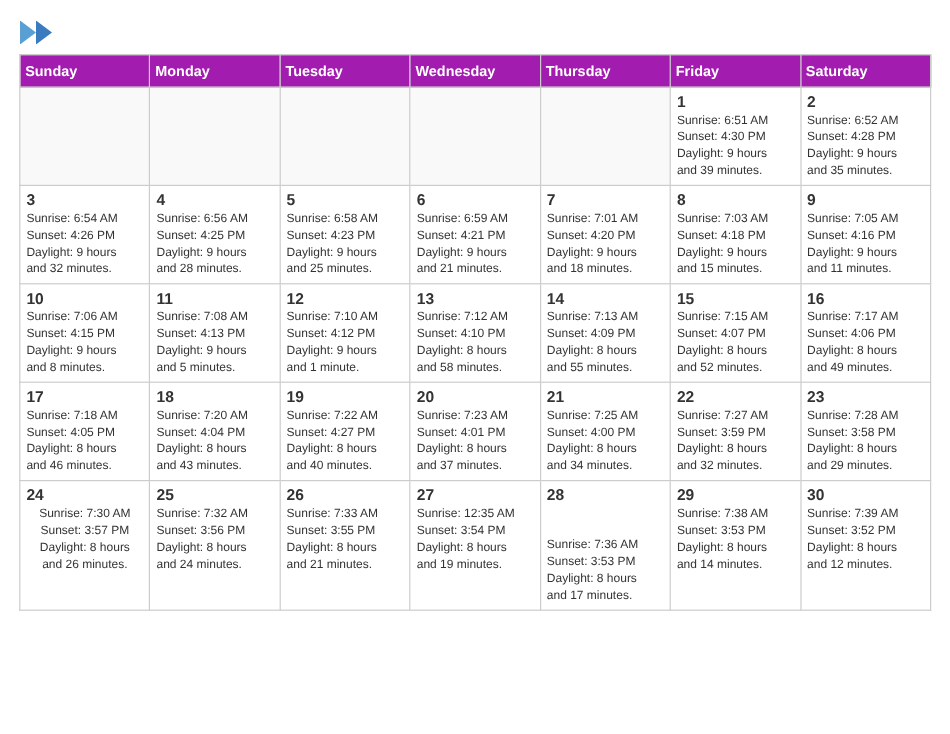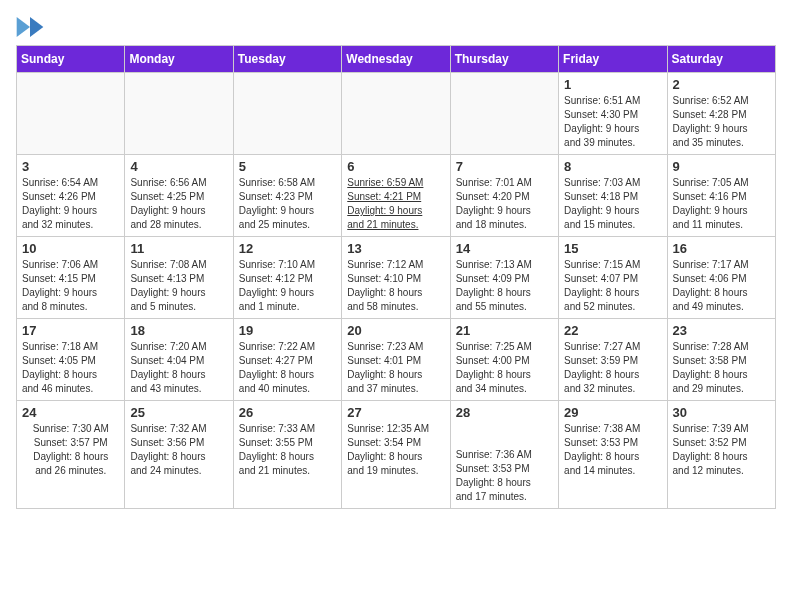--- a/index.html
+++ b/index.html
@@ -42,21 +42,21 @@
     .location-title {
       font-size: 16px;
       color: #555;
     }
     .calendar-table {
       width: 100%;
       border-collapse: collapse;
       margin-top: 8px;
     }
     .calendar-table th {
-      background-color: #6d28d9;
+      background-color: #a21caf;
       color: #fff;
       font-size: 12px;
       font-weight: bold;
       padding: 6px 4px;
       text-align: left;
       border: 1px solid #ccc;
     }
     .calendar-table td {
       border: 1px solid #ccc;
       vertical-align: top;
@@ -154,21 +154,21 @@
         </td>
         <td>
           <div class="day-number">5</div>
           <div class="day-info" style="white-space: pre-line;">Sunrise: 6:58 AM
 Sunset: 4:23 PM
 Daylight: 9 hours
 and 25 minutes.</div>
         </td>
         <td>
           <div class="day-number">6</div>
-          <div class="day-info" style="white-space: pre-line; text-decoration: underline;">Sunrise: 6:59 AM
+          <div class="day-info" style="white-space: pre-line;">Sunrise: 6:59 AM
 Sunset: 4:21 PM
 Daylight: 9 hours
 and 21 minutes.</div>
         </td>
         <td>
           <div class="day-number">7</div>
           <div class="day-info" style="white-space: pre-line;">Sunrise: 7:01 AM
 Sunset: 4:20 PM
 Daylight: 9 hours
 and 18 minutes.</div>

